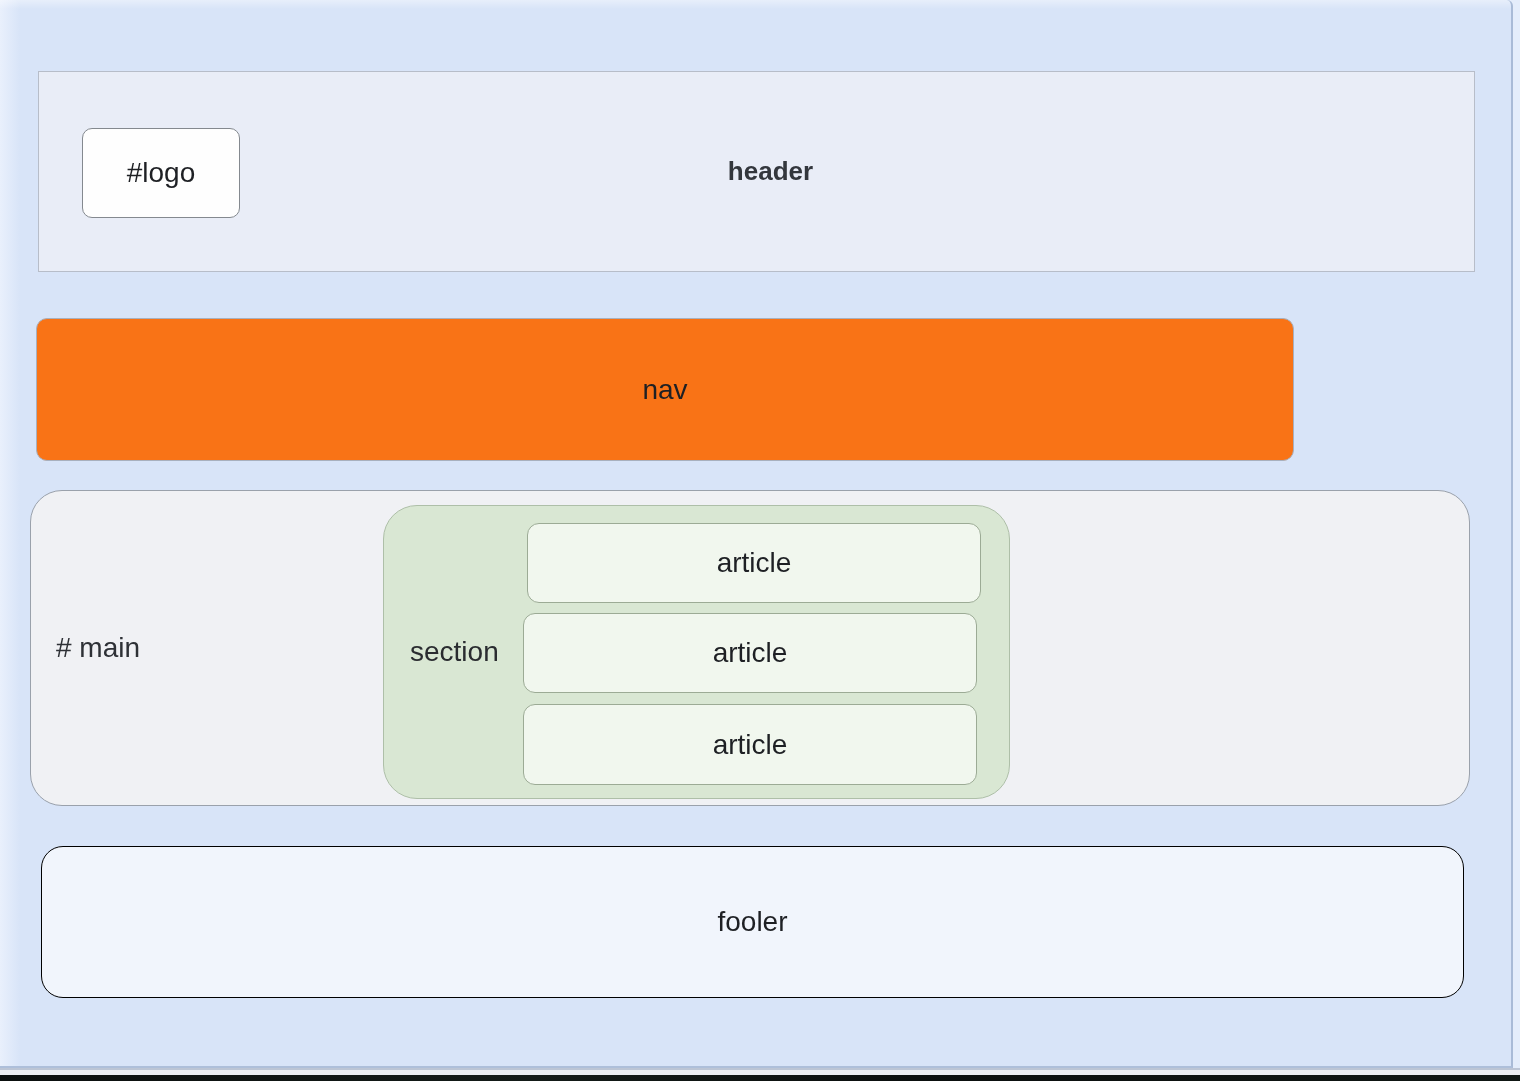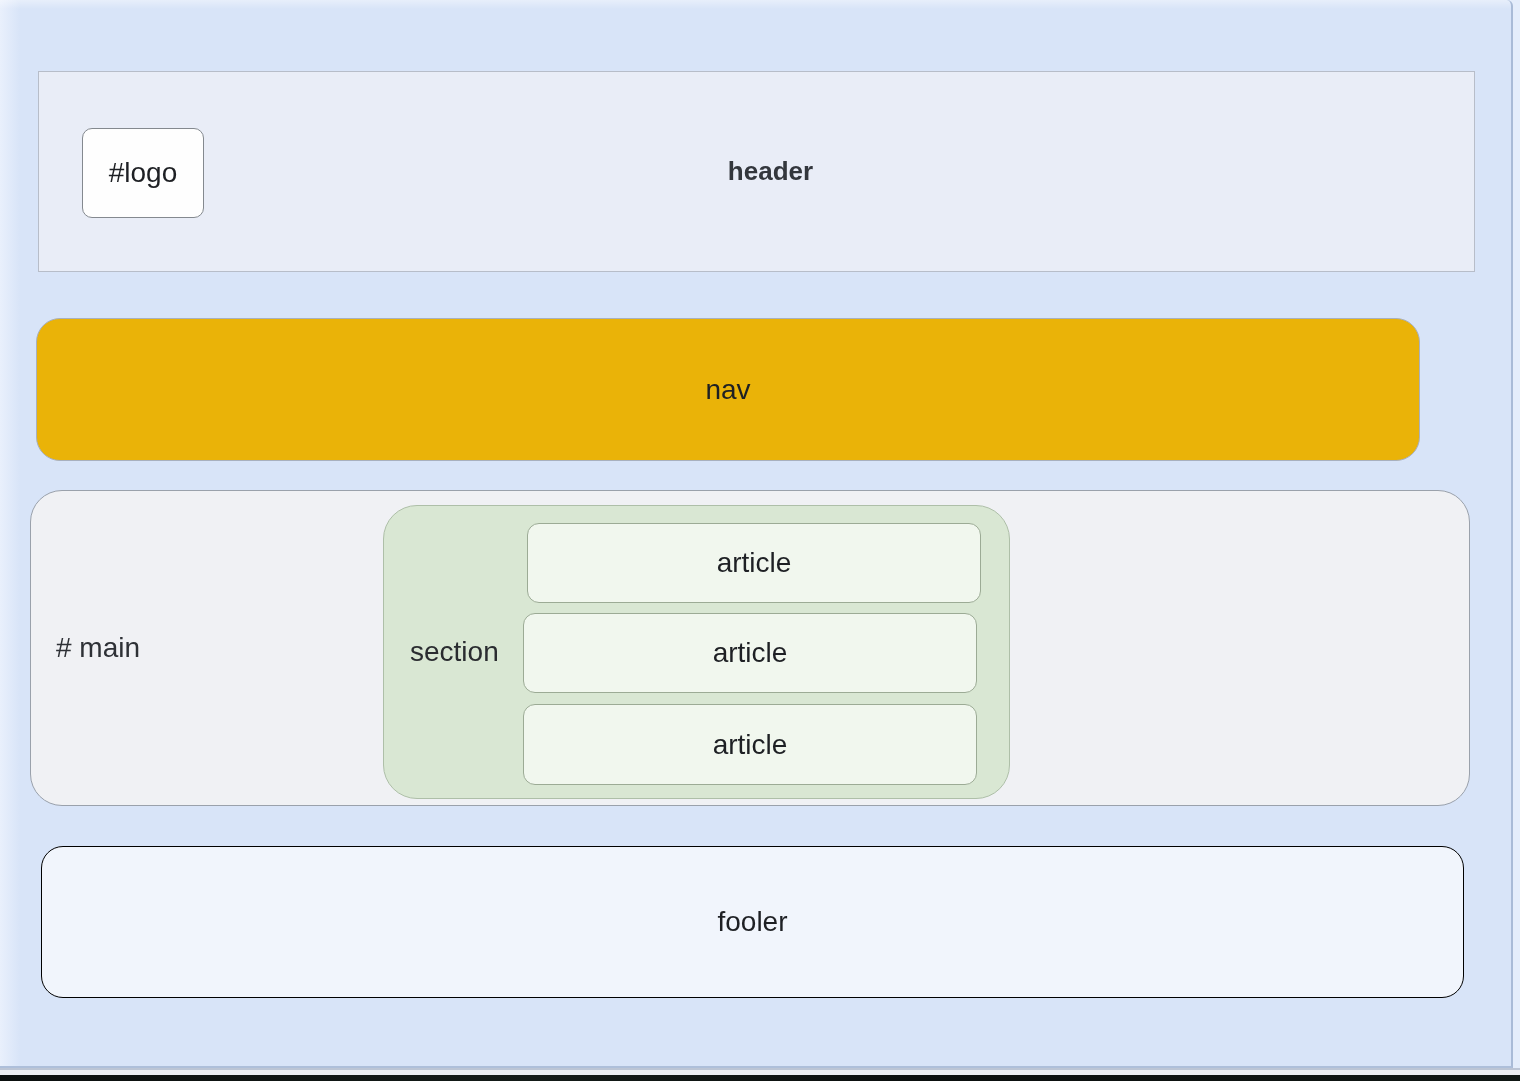--- a/index.html
+++ b/index.html
@@ -36,26 +36,26 @@
 
   .box{position:absolute;box-sizing:border-box;display:flex;align-items:center;justify-content:center;}
   .label{font-size:28px;color:#1e2024;white-space:nowrap;}
 
   .header-box{
     left:38px;top:71px;width:1437px;height:201px;
     background:#e9edf7;border:1px solid #b7bdc9;padding-left:28px;
   }
   .header-label{font-weight:bold;font-size:26px;color:#33373d;}
   .logo-box{
-    left:82px;top:128px;width:122px;height:90px;
+    left:82px;top:128px;width:158px;height:90px;
     background:#fefefe;border:1px solid #84898f;border-radius:10px;
   }
   .nav-box{
-    left:36px;top:318px;width:1384px;height:143px;
-    background:#eab308;border:1px solid #a8b0be;border-radius:24px;
+    left:36px;top:318px;width:1258px;height:143px;
+    background:#f97316;border:1px solid #a8b0be;border-radius:11px;
   }
   .main-box{
     left:30px;top:490px;width:1440px;height:316px;
     background:#f0f1f4;border:1px solid #9aa1ab;border-radius:32px;
     justify-content:flex-start;
   }
   .main-label{margin-left:25px;color:#2e3136;}
   .section-box{
     left:383px;top:505px;width:627px;height:294px;
     background:#d9e7d3;border:1px solid #aebfa8;border-radius:34px;

